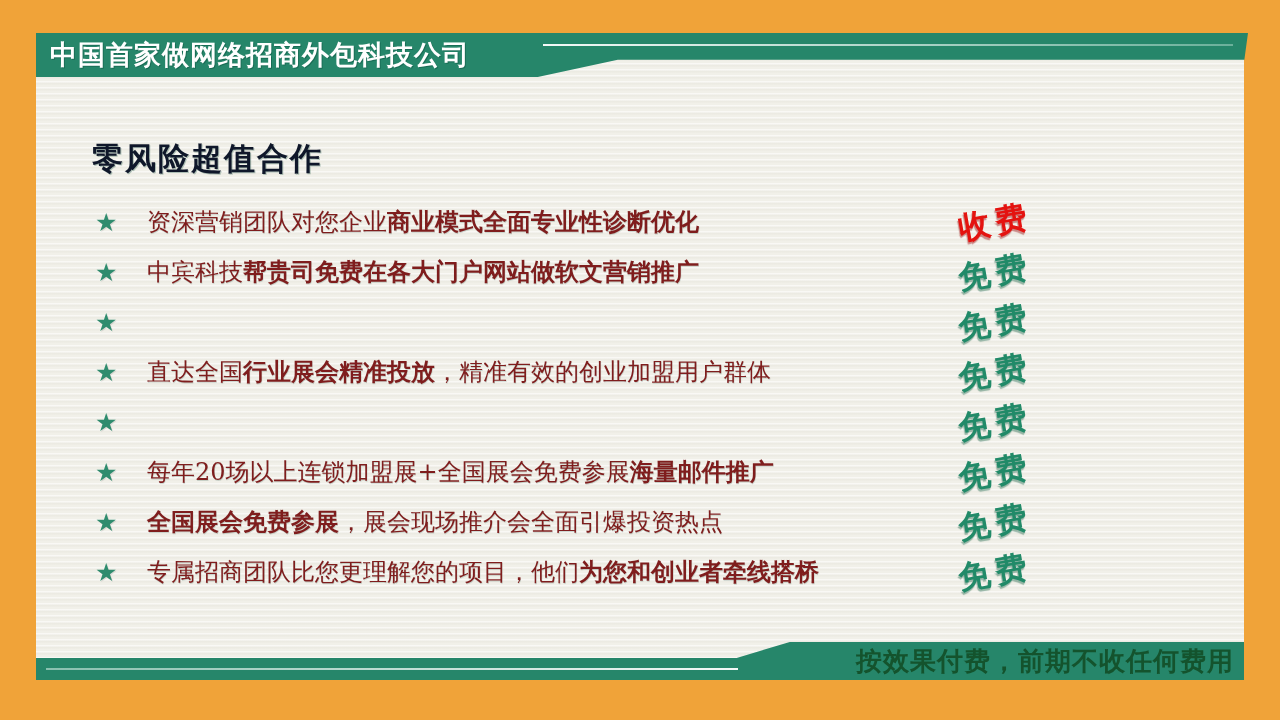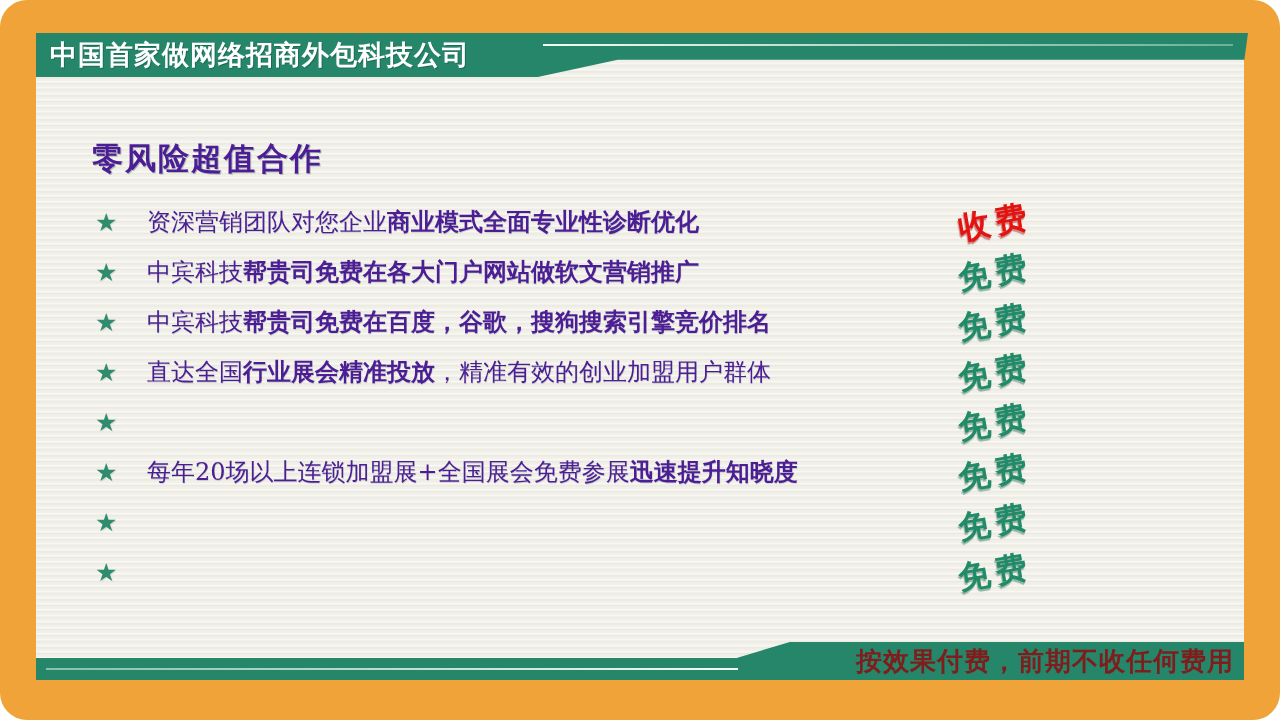--- a/index.html
+++ b/index.html
@@ -1,20 +1,19 @@
 <!DOCTYPE html>
 <html><head>
 <meta charset="utf-8">
 <style>
   html,body{margin:0;padding:0;}
   .slide{
     position:relative;width:1280px;height:720px;overflow:hidden;
     background:#F0A339;
     font-family:"DejaVu Sans","Liberation Sans",sans-serif;
-    border-radius:27px;
   }
   .paper{
     position:absolute;left:36px;top:33px;width:1208px;height:647px;
     background-color:#F1F0E9;
     background-image:
       repeating-linear-gradient(180deg,
         rgba(255,255,255,0.55) 0px, rgba(255,255,255,0.55) 1px,
         rgba(0,0,0,0.018) 2px, rgba(225,223,212,0.35) 3px,
         transparent 4px, transparent 6px);
   }
@@ -38,38 +37,38 @@
     position:absolute;left:36px;top:642px;width:1208px;height:38px;
     background:#26866A;
     clip-path:polygon(0 42%,58% 42%,62.4% 0,100% 0,100% 100%,0 100%);
   }
   .bottom-banner-line{
     position:absolute;left:46px;top:668px;width:692px;height:2px;
     background:linear-gradient(to right, rgba(235,250,244,0.5), rgba(255,255,255,0.95));
   }
   .bottom-banner-text{
     position:absolute;right:46px;top:642px;height:38px;line-height:38px;
-    font-size:26px;font-weight:bold;color:#7f1d1d;letter-spacing:1px;
+    font-size:26px;font-weight:bold;color:#14532d;letter-spacing:1px;
   }
   
   .heading{
     position:absolute;left:92px;top:138px;
-    font-size:31px;font-weight:bold;color:#4c1d95;letter-spacing:2px;
+    font-size:31px;font-weight:bold;color:#0f172a;letter-spacing:2px;
     text-shadow:1px 1px 0 rgba(20,80,60,0.30);
   }
   
   .list{position:absolute;left:95px;top:197px;width:946px;}
   .row{height:50px;display:flex;align-items:center;}
   .star{
     flex:0 0 52px;font-size:25px;color:#2F8C6E;line-height:1;
     text-shadow:1px 1px 0 rgba(0,0,0,0.10);
   }
   .itemtext{
     font-family:"DejaVu Serif","Liberation Serif",serif;
-    font-size:24px;color:#4c1d95;white-space:nowrap;
+    font-size:24px;color:#7f1d1d;white-space:nowrap;
     text-shadow:0.5px 0.5px 0 rgba(20,80,60,0.18);
   }
   .itemtext b{font-weight:bold;}
   .badge{
     margin-left:auto;flex:0 0 auto;width:92px;text-align:center;
     font-family:"DejaVu Serif","Liberation Serif",serif;
     font-size:32px;font-weight:bold;letter-spacing:5px;line-height:1;
     transform:rotate(-10deg);
   }
   .badge.paid{color:#E41310;text-shadow:-1px 2px 1px rgba(150,10,10,0.45);}
@@ -93,43 +92,44 @@
         <span class="itemtext"><span>资深营销团队对您企业</span><b>商业模式全面专业性诊断优化</b></span>
         <span class="badge paid">收费</span>
       </div>
       <div class="row">
         <span class="star">★</span>
         <span class="itemtext"><span>中宾科技</span><b>帮贵司免费在各大门户网站做软文营销推广</b></span>
         <span class="badge free">免费</span>
       </div>
       <div class="row">
         <span class="star">★</span>
-        <span class="itemtext"><span>中宾科技</span><b>帮贵司免费在百度，谷歌，搜狗搜索引擎竞价排名</b></span>
         <span class="badge free">免费</span>
       </div>
       <div class="row">
         <span class="star">★</span>
         <span class="itemtext"><span>直达全国</span><b>行业展会精准投放</b><span>，精准有效的创业加盟用户群体</span></span>
         <span class="badge free">免费</span>
       </div>
       <div class="row">
         <span class="star">★</span>
         <span class="badge free">免费</span>
       </div>
       <div class="row">
         <span class="star">★</span>
-        <span class="itemtext"><span>每年20场以上连锁加盟展+全国展会免费参展</span><b>迅速提升知晓度</b></span>
+        <span class="itemtext"><span>每年20场以上连锁加盟展+全国展会免费参展</span><b>海量邮件推广</b></span>
         <span class="badge free">免费</span>
       </div>
       <div class="row">
         <span class="star">★</span>
+        <span class="itemtext"><b>全国展会免费参展</b><span>，展会现场推介会全面引爆投资热点</span></span>
         <span class="badge free">免费</span>
       </div>
       <div class="row">
         <span class="star">★</span>
+        <span class="itemtext"><span>专属招商团队比您更理解您的项目，他们</span><b>为您和创业者牵线搭桥</b></span>
         <span class="badge free">免费</span>
       </div>
     </div>
 
   <div class="bottom-banner"></div>
   <div class="bottom-banner-line"></div>
   <div class="bottom-banner-text">按效果付费，前期不收任何费用</div>
 </div>
 
 </body></html>

